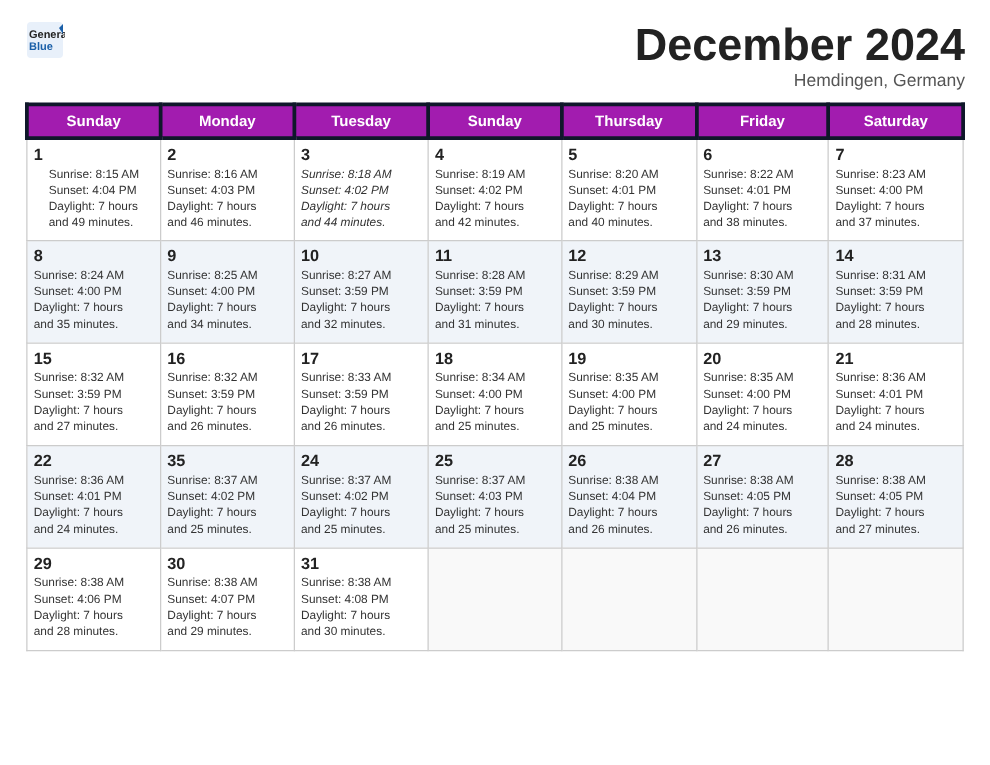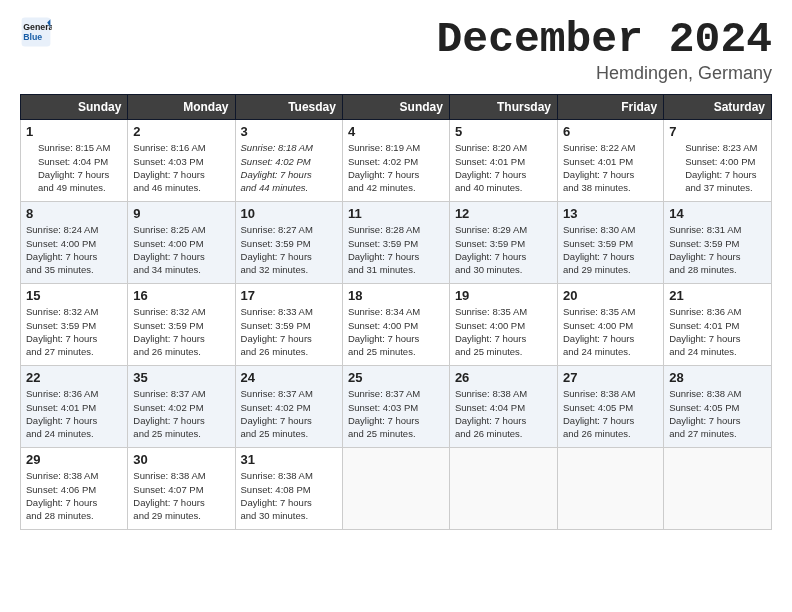--- a/index.html
+++ b/index.html
@@ -28,43 +28,42 @@
       gap: 4px;
     }
     .logo-icon {
       width: 32px;
       height: 32px;
     }
     .title-block {
       text-align: right;
     }
     .month-title {
-      font-size: 43px;
+      font-size: 36px;
       font-weight: bold;
       color: #222;
       line-height: 1.1;
-      font-family: Liberation Mono, monospace;
     }
     .subtitle {
-      font-size: 18px;
+      font-size: 14px;
       color: #555;
     }
     .calendar {
       width: 100%;
       border-collapse: collapse;
       font-size: 10px;
     }
     .calendar th {
-      background: #404040;
+      background: #a21caf;
       color: #fff;
       padding: 5px 6px;
-      text-align: right;
+      text-align: center;
       font-size: 12px;
       font-weight: bold;
-      border: 1px solid #0f172a;
+      border: 3px solid #0f172a;
     }
     .calendar td {
       border: 1px solid #ccc;
       vertical-align: top;
       padding: 4px 5px;
       width: 113px;
       height: 82px;
       background: #fff;
     }
     .calendar tr:nth-child(even) td {
@@ -156,21 +155,21 @@
           </td>
           <td>
             <span class="day-num">6</span>
             <div class="day-info" style="white-space: pre-line;">Sunrise: 8:22 AM
 Sunset: 4:01 PM
 Daylight: 7 hours
 and 38 minutes.</div>
           </td>
           <td>
             <span class="day-num">7</span>
-            <div class="day-info" style="white-space: pre-line; margin-left: 16px;">Sunrise: 8:23 AM
+            <div class="day-info" style="white-space: pre-line;">Sunrise: 8:23 AM
 Sunset: 4:00 PM
 Daylight: 7 hours
 and 37 minutes.</div>
           </td>
         </tr>
         <tr>
           <td>
             <span class="day-num">8</span>
             <div class="day-info" style="white-space: pre-line;">Sunrise: 8:24 AM
 Sunset: 4:00 PM

